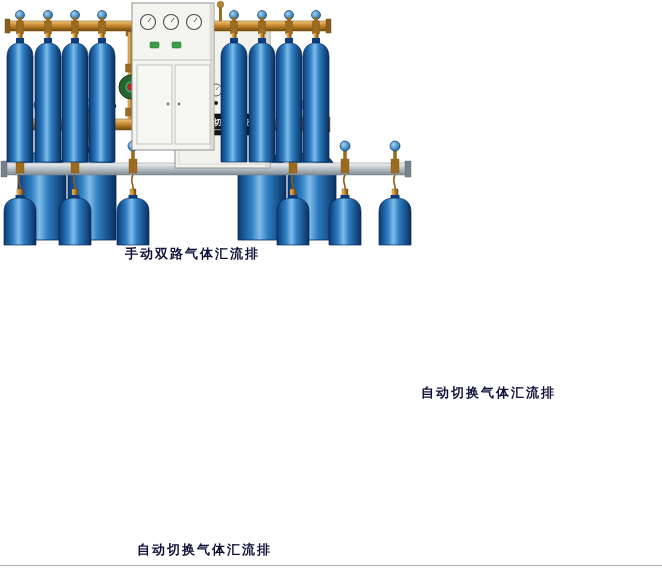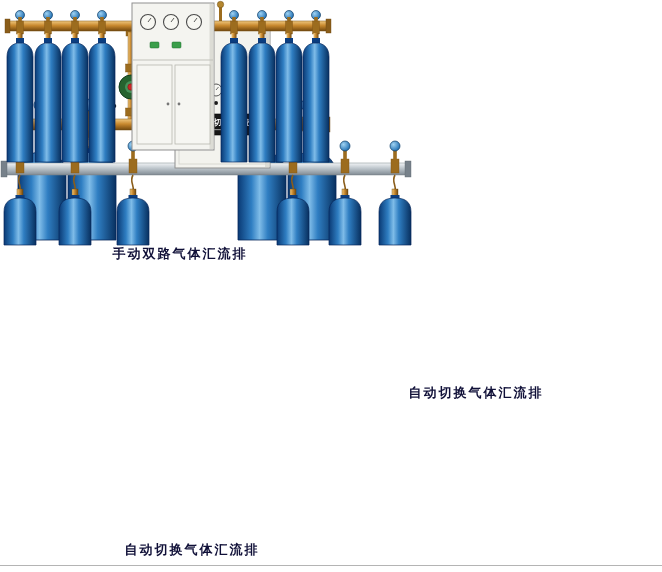--- a/index.html
+++ b/index.html
@@ -5,21 +5,21 @@
   html,body { margin:0; padding:0; background:#ffffff; }
   .stage {
     position:relative; width:662px; height:572px; background:#ffffff;
     overflow:hidden; font-family:"Liberation Sans", sans-serif;
   }
   .art { position:absolute; display:block; }
   .art1 { left:0;   top:0;   }
   .art2 { left:250; top:132; }
   .art3 { left:18;  top:375; }
   .caption {
-    position:absolute; width:160px; text-align:center;
+    position:absolute; width:160px; text-align:right;
     font-size:13px; font-weight:bold; letter-spacing:2px;
     color:#101038; white-space:nowrap;
   }
   .cap1 { left:100; top:245px; left:100px; }
   .cap2 { left:396px; top:384px; }
   .cap3 { left:112px; top:541px; }
   .bottom-divider {
     position:absolute; left:0; top:565px; width:662px; height:1px;
     background:#b4b4b4;
   }

